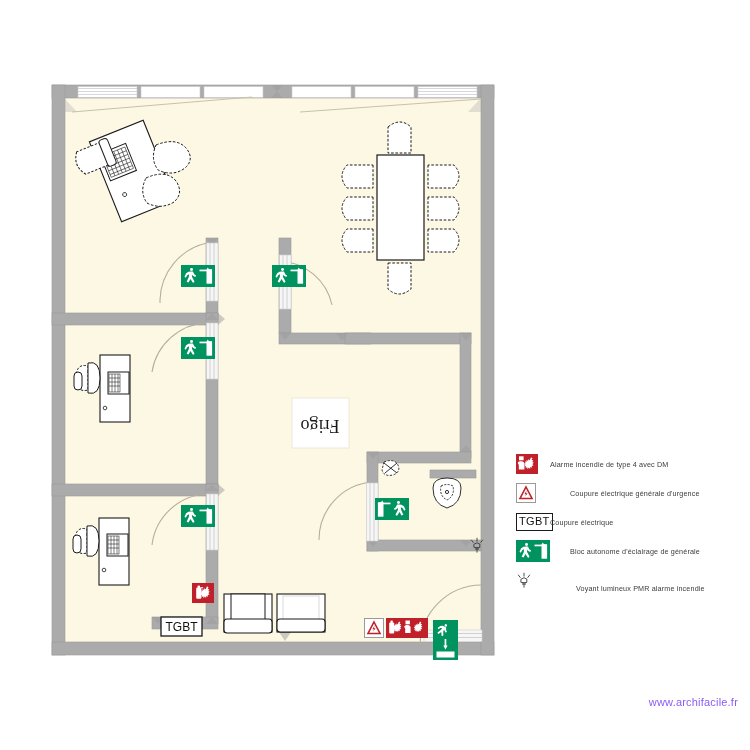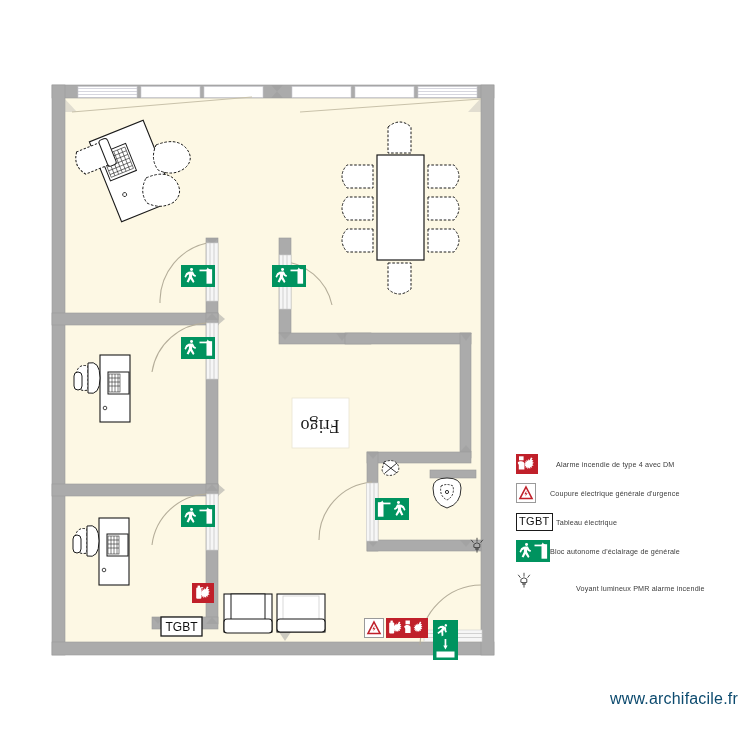--- a/index.html
+++ b/index.html
@@ -47,30 +47,30 @@
     align-items: center;
     justify-content: flex-start;
   }
   .legend-label {
     font-size: 7.2px;
     color: #3b3b3b;
     letter-spacing: 0.15px;
     white-space: nowrap;
     font-family: "Liberation Sans", sans-serif;
   }
-  .lg-gap-s { margin-left: 6px; }
-  .lg-gap-m { margin-left: 0; }
+  .lg-gap-s { }
+  .lg-gap-m { margin-left: 20px; }
   .lg-gap-l { margin-left: 26px; margin-top: 17px; }
 
   .site-url {
     position: absolute;
     right: 12px;
     bottom: 42px;
-    font-size: 16px;
-    color: #0c4a6e;
+    font-size: 11px;
+    color: #8b5cf6;
     font-family: "Liberation Sans", sans-serif;
     letter-spacing: 0.2px;
   }
   .tgbt-box {
     border: 1.4px solid #1a1a1a;
     background: #ffffff;
     font-size: 11px;
     line-height: 1;
     padding: 2px 2px 3px 2px;
     font-family: "Liberation Sans", sans-serif;
@@ -500,21 +500,21 @@
             <use href="#ico-coupure"></use>
           </svg>
       </span>
       <span class="legend-label lg-gap-m">Coupure électrique générale d'urgence</span>
     </div>
 
     <div class="legend-row">
       <span class="legend-icon">
         <span class="tgbt-box">TGBT</span>
       </span>
-      <span class="legend-label lg-gap-s">Tableau électrique</span>
+      <span class="legend-label lg-gap-s">Coupure électrique</span>
     </div>
 
     <div class="legend-row">
       <span class="legend-icon">
         <svg width="34" height="22" viewBox="0 0 34 22">
             <use href="#baes-h"></use>
           </svg>
       </span>
       <span class="legend-label lg-gap-m">Bloc autonome d'éclairage de générale</span>
     </div>

